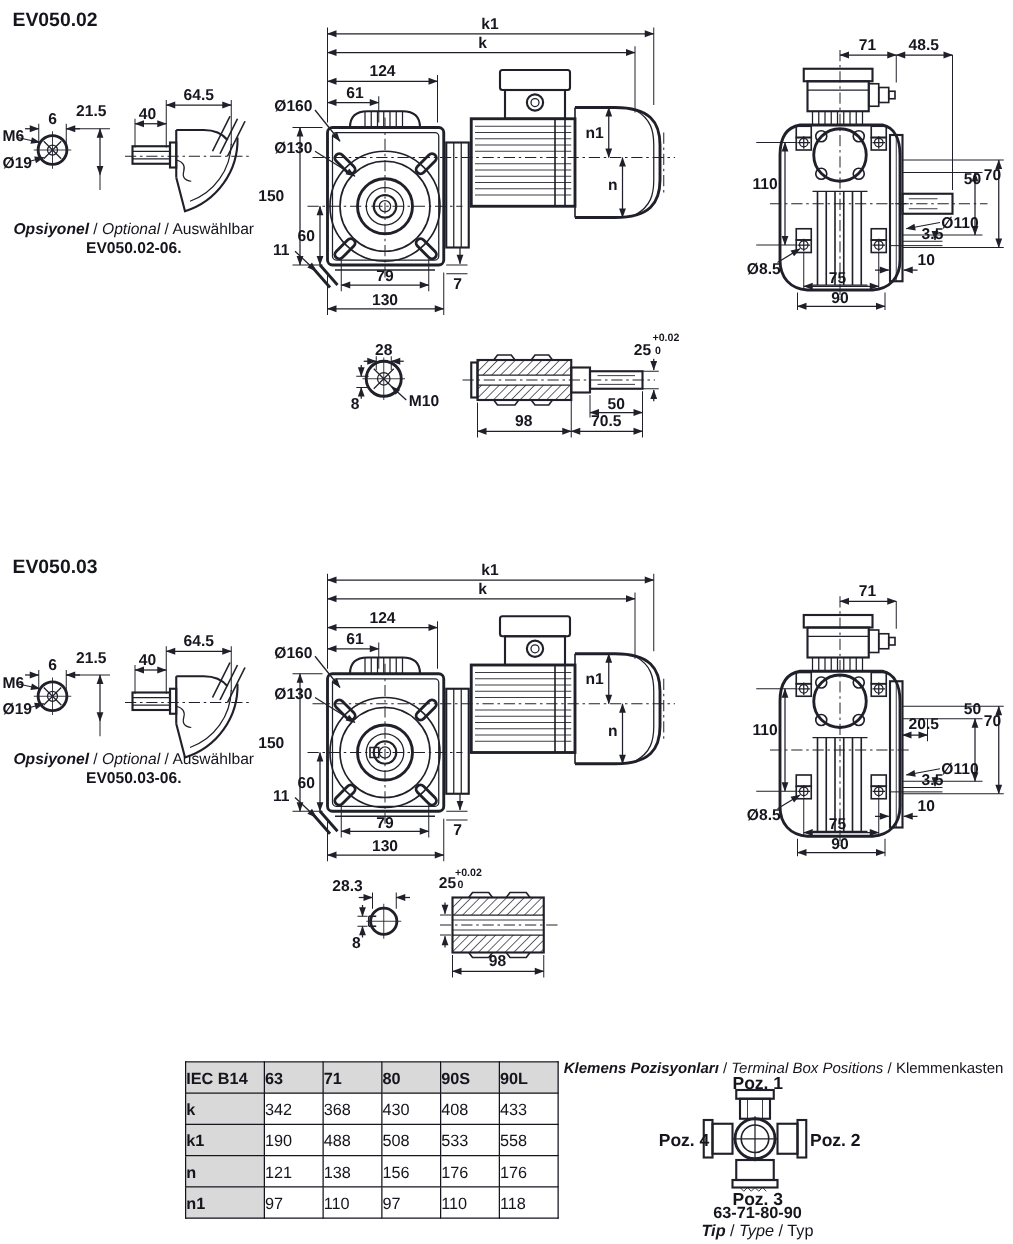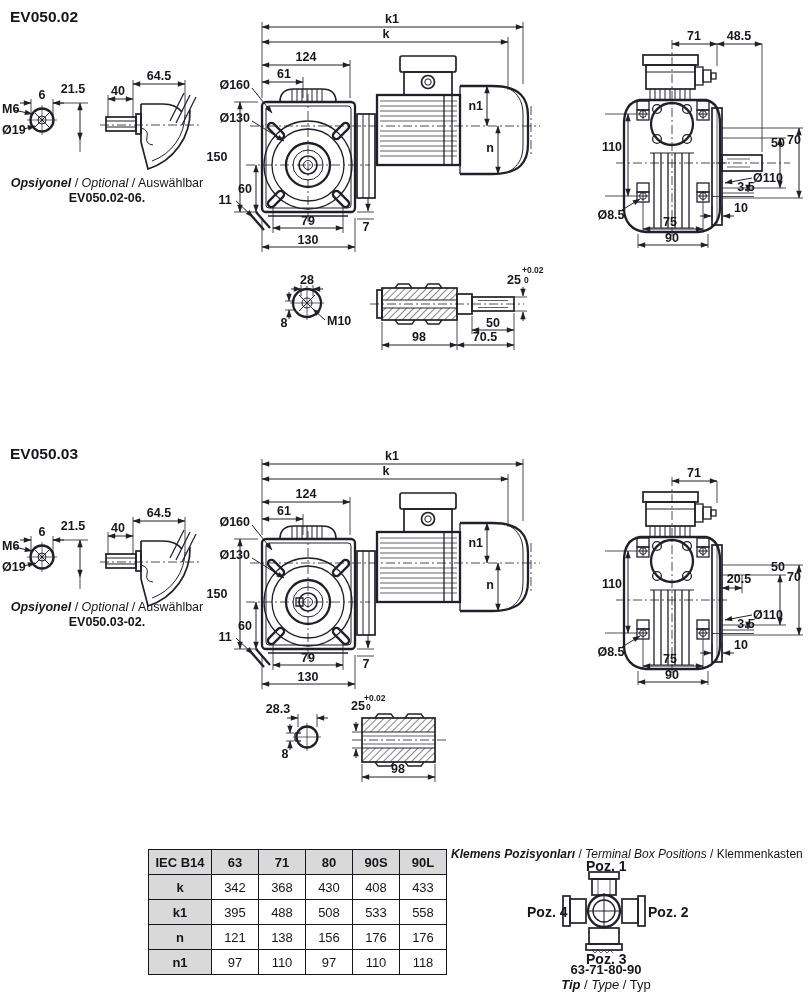--- a/index.html
+++ b/index.html
@@ -24,21 +24,21 @@
   .title{font-size:15.5px;font-weight:bold;}
   .cap{width:214px;text-align:center;font-size:12.5px;}
   .cap2{width:214px;text-align:center;font-size:12.5px;font-weight:bold;}
   .b{font-weight:bold;font-style:italic;}
   .it{font-style:italic;}
   .poz{font-size:14px;font-weight:bold;white-space:nowrap;}
   .ttl{font-size:12px;white-space:nowrap;}
   .types{width:132px;text-align:center;font-size:13px;font-weight:bold;}
   .tip{width:132px;text-align:center;font-size:13px;}
   table.dim{border-collapse:collapse;table-layout:fixed;}
-  table.dim td{border:1.4px solid #15151d;height:24px;text-align:center;
+  table.dim td{border:1.4px solid #15151d;height:24px;
      font-size:13px;padding:0;margin-left:31px;}
   table.dim td.h{background:#d9d9d9;font-weight:bold;}
 </style>
 </head>
 <body>
 
 <svg width="810" height="995" viewBox="0 0 810 995">
 <defs>
   <marker id="me" viewBox="0 0 10 10" refX="9" refY="5" markerWidth="10" markerHeight="8" orient="auto">
     <path d="M0,1.6 L9.5,5 L0,8.4 Z" fill="#20202a"></path>
@@ -505,21 +505,21 @@
   <path class="thin" d="M592,950 l3,3 l3,-3 l3,3 l3,-3 l3,3 l3,-3 l3,3"></path>
 </g>
 </svg>
 
 <div class="abs title" style="left:10px;top:8px;">EV050.02</div>
 <div class="abs cap" style="left:0;top:176px;"><span class="b">Opsiyonel</span><span> / </span><span class="it">Optional</span><span> / </span><span>Auswählbar</span></div>
 <div class="abs cap2" style="left:0;top:191px;">EV050.02-06.</div>
 
 <div class="abs title" style="left:10px;top:445px;">EV050.03</div>
 <div class="abs cap" style="left:0;top:600px;"><span class="b">Opsiyonel</span><span> / </span><span class="it">Optional</span><span> / </span><span>Auswählbar</span></div>
-<div class="abs cap2" style="left:0;top:615px;">EV050.03-02.</div>
+<div class="abs cap2" style="left:0;top:615px;">EV050.03-06.</div>
 
 <table class="dim abs" style="left:148px;top:849px;width:292px;">
   <tbody>
       <tr>
     <td class="h" style="width:62px;">IEC B14</td>
     <td class="h" style="width:46px;">63</td>
     <td class="h" style="width:46px;">71</td>
     <td class="h" style="width:46px;">80</td>
     <td class="h" style="width:46px;">90S</td>
     <td class="h" style="width:46px;">90L</td>
@@ -527,21 +527,21 @@
   <tr>
     <td class="h">k</td>
     <td>342</td>
     <td>368</td>
     <td>430</td>
     <td>408</td>
     <td>433</td>
   </tr>
   <tr>
     <td class="h">k1</td>
-    <td>395</td>
+    <td>190</td>
     <td>488</td>
     <td>508</td>
     <td>533</td>
     <td>558</td>
   </tr>
   <tr>
     <td class="h">n</td>
     <td>121</td>
     <td>138</td>
     <td>156</td>

